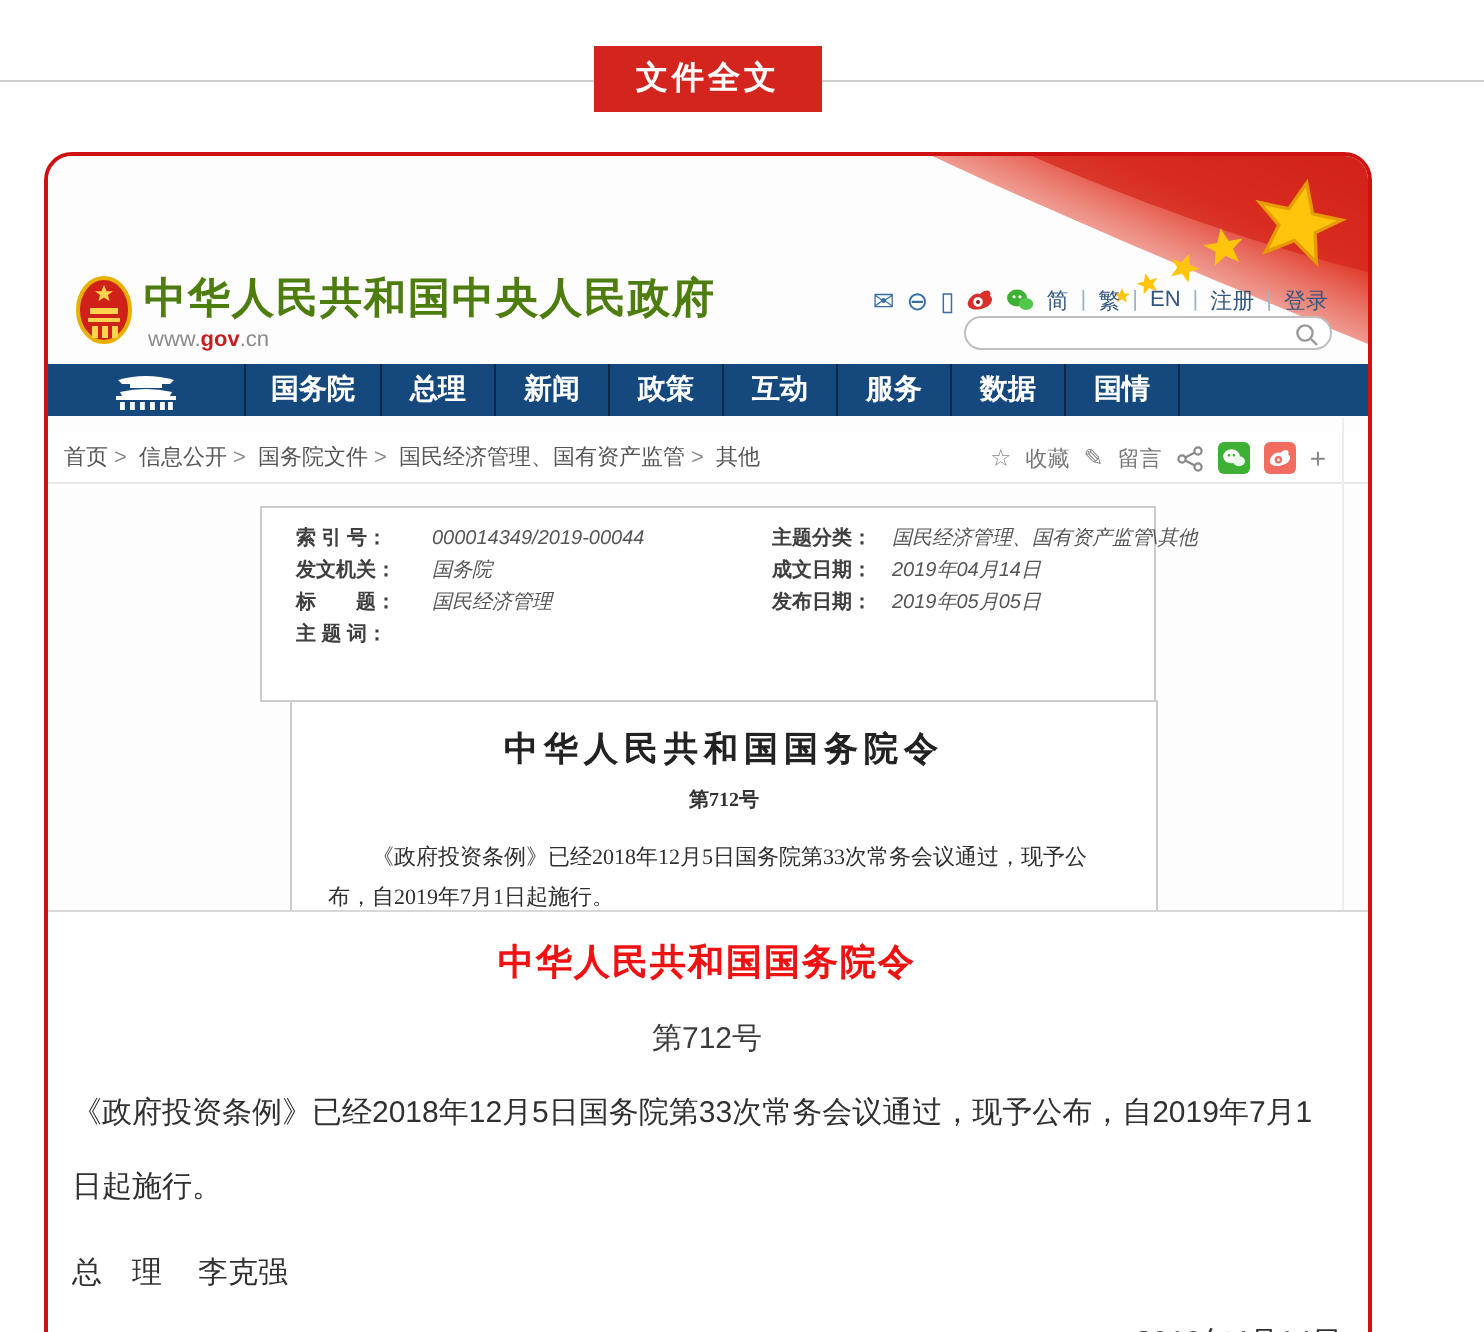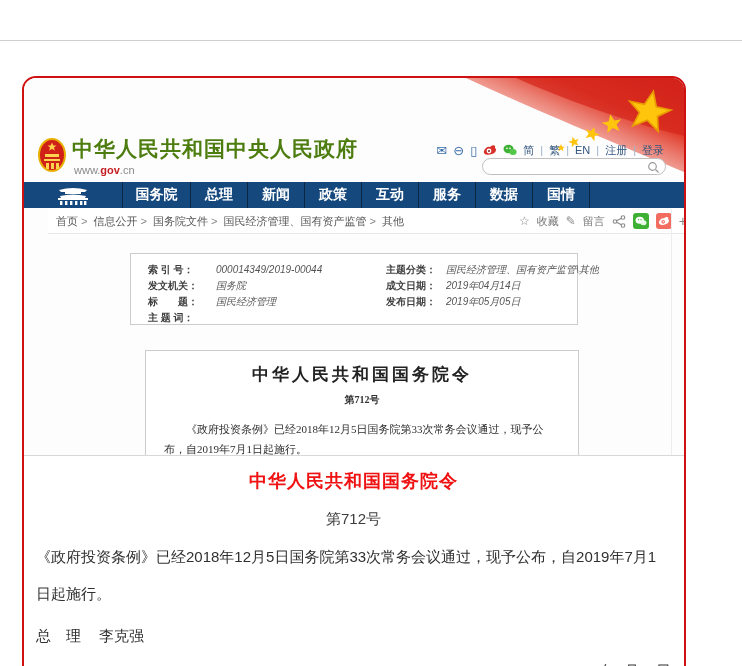--- a/index.html
+++ b/index.html
@@ -37,35 +37,35 @@
   .search-pill svg { position:absolute; right:5px; top:2px; }
 
   .nav { position:absolute; left:0; top:104px; width:660px; height:26px; background:#15487d; display:flex; }
   .nav-cell { border-left:1px solid rgba(0,0,0,.45); color:#fff; font-size:14px; font-weight:bold;
               display:flex; align-items:center; justify-content:center; }
   .nav-home { width:98px; border-left:none; }
   .nav-item-0 { width:68px; }
   .nav-item { width:57px; }
   .nav-fill { flex:1; border-left:1px solid rgba(0,0,0,.45); }
 
-  .crumb-row { position:absolute; left:0; top:130px; width:660px; height:26px; background:#fff;
-               border-bottom:1px solid #e9e9e9; font-size:11px; color:#555;margin-left:24px; }
+  .crumb-row { position:absolute; left:0; top:138px; width:660px; height:26px; background:#fff;
+               border-bottom:1px solid #e9e9e9; font-size:11px; color:#555; }
   .crumbs { position:absolute; left:8px; top:0; line-height:26px; white-space:nowrap; }
   .crumbs .csep { margin:0 3px; color:#888; }
   .crumb-actions { position:absolute; right:21px; top:0; height:26px; display:flex; align-items:center; gap:7px; color:#777; }
   .crumb-actions .aicon { font-size:12px; color:#888; }
   .sq { width:16px; height:16px; border-radius:3px; display:flex; align-items:center; justify-content:center; }
   .sq-wx { background:#3eb134; }
   .sq-wb { background:#f26d5f; }
   .plus { font-size:14px; color:#888; }
 
   .content-vline { position:absolute; left:647px; top:131px; width:1px; height:247px; background:#ededed; }
 
   
-  .meta-box { position:absolute; left:106px; top:175px; width:448px; height:72px; border:1px solid #ccc; background:#fff; }
+  .meta-box { position:absolute; left:106px; top:175px; width:448px; height:98px; border:1px solid #ccc; background:#fff; }
   .meta-col { position:absolute; top:8px; font-size:10px; line-height:16px; white-space:nowrap; }
   .meta-left { left:17px; }
   .meta-right { left:255px; }
   .meta-row { display:flex; }
   .meta-label { font-weight:bold; color:#3f3f3f; width:68px; }
   .meta-right .meta-label { width:60px; }
   .meta-value { color:#555;font-style:italic; }
 
   
   .doc-box { position:absolute; left:121px; top:272px; width:434px; height:106px; background:#fff;
@@ -82,20 +82,21 @@
   .bd-signer { margin-top:15px; font-size:15px; color:#303030; }
   .bd-signer .sname { margin-left:18px; }
   .bd-date { margin-top:16px; text-align:right; font-size:15px; color:#303030; }
 </style>
 </head>
 <body>
 
 <div class="canvas">
 
   <div class="top-divider"></div>
+  <div class="top-tab">文件全文</div>
 
   <div class="red-box">
 
     <div class="shot">
 
       <svg class="flag-deco" viewBox="0 0 218 94">
         <defs>
           <linearGradient id="fg" x1="0" y1="1" x2="1" y2="0">
             <stop offset="0" stop-color="#ffffff" stop-opacity="0"></stop>
             <stop offset="0.35" stop-color="#f2a79c" stop-opacity="0.55"></stop>

